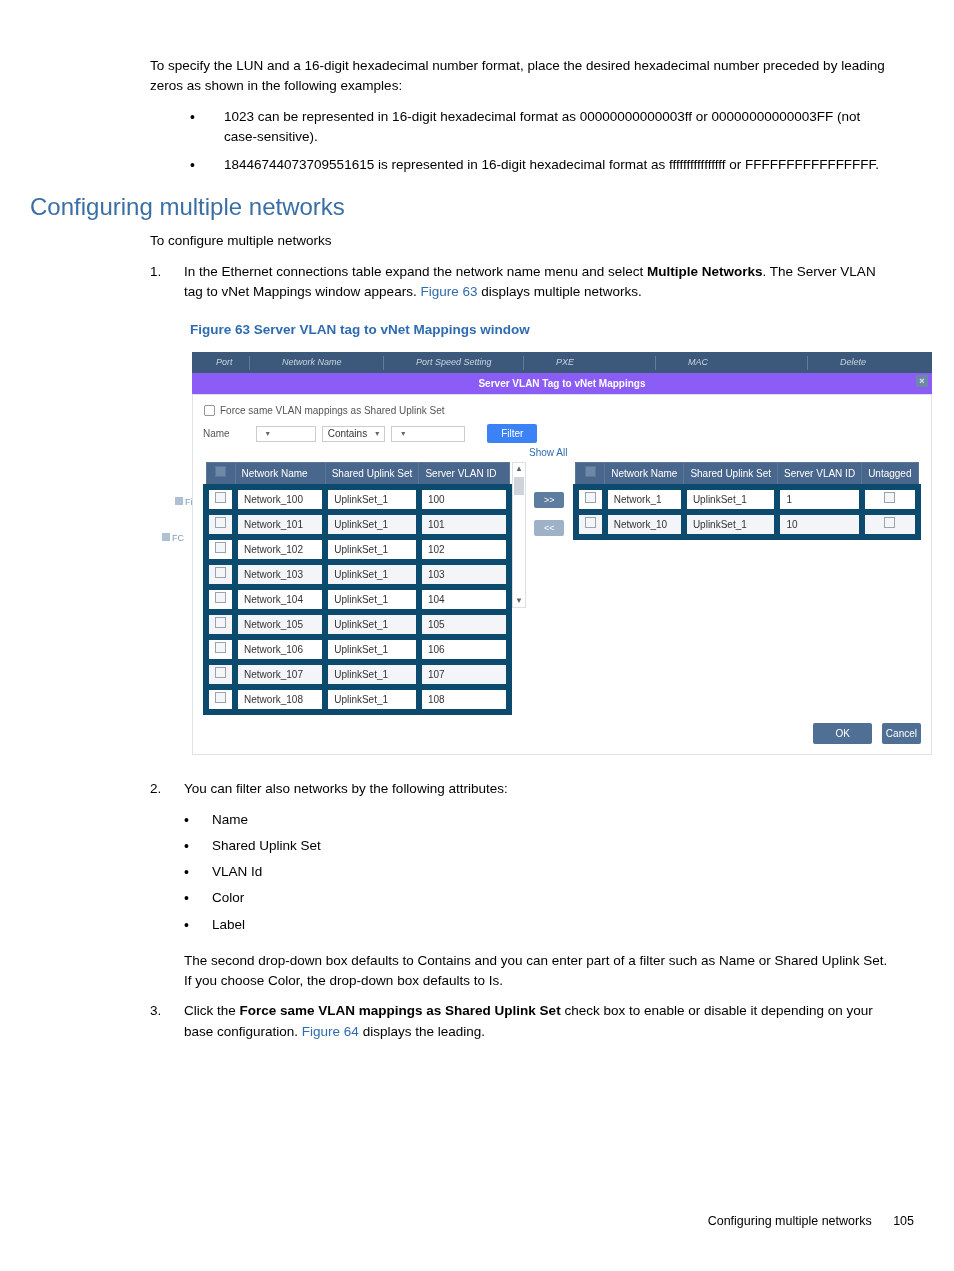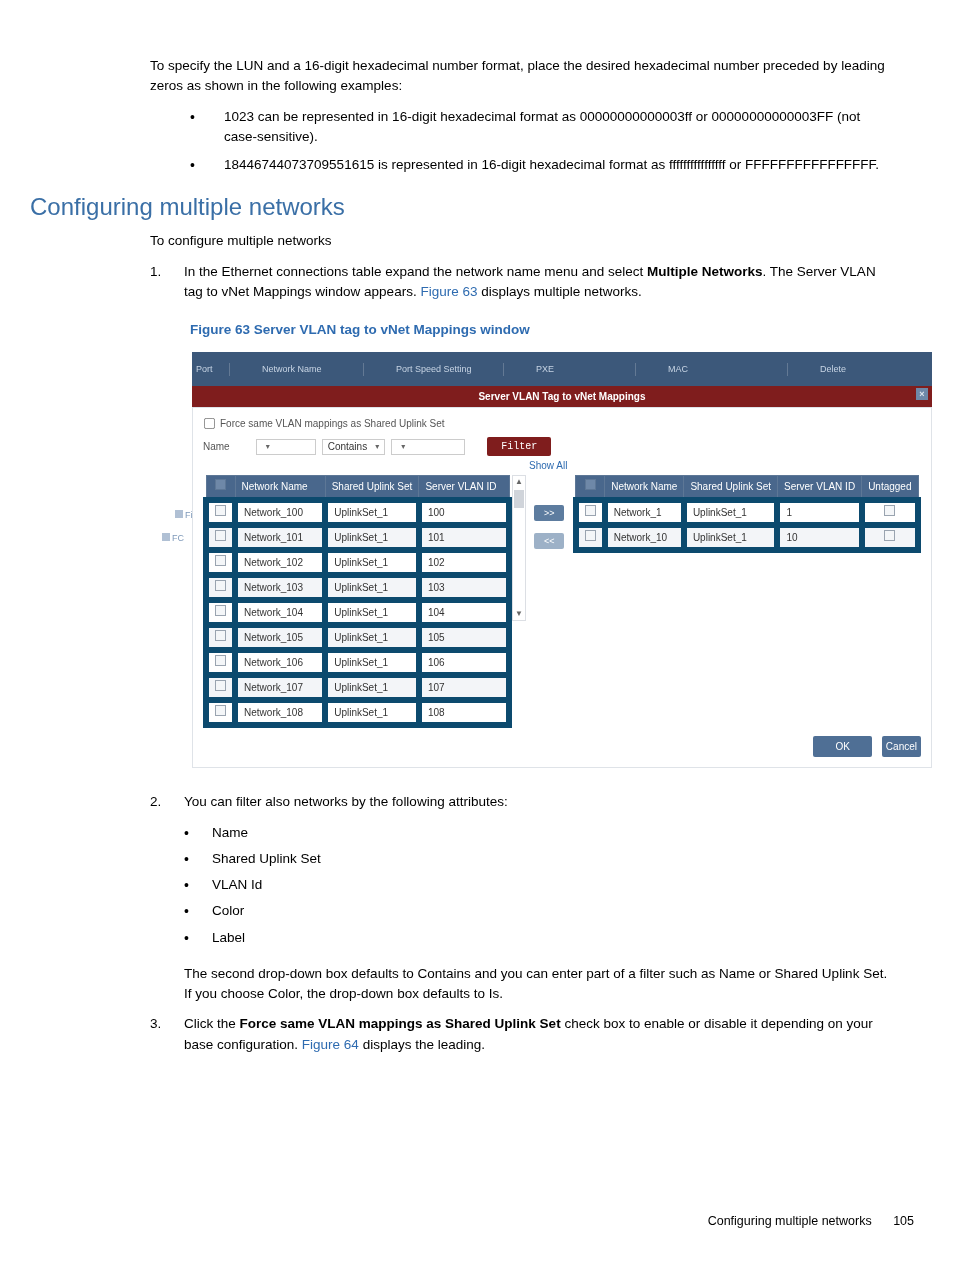--- a/index.html
+++ b/index.html
@@ -50,37 +50,38 @@
     font-size: 10px;
     color: #333;
   }
   .app-title { color: #999; font-size: 10px; margin-bottom: 2px; padding-left: 12px; position: relative; }
   .app-title::before {
     content: ""; position: absolute; left: 0; top: 2px; width: 8px; height: 8px;
     background: #b0b0b0;
   }
   .hdr-row {
     background: #3c587a;
-    height: 34px;
+    height: 21px;
     display: flex;
     align-items: center;
     gap: 32px;
-    padding-left: 4px;
+    padding-left: 24px;
     color: #c7d4e4;
     font-size: 9px;
+    font-style: italic;
   }
   .hdr-row .hcell { white-space: nowrap; }
   .hcell.port { width: 34px; border-right: 1px solid rgba(255,255,255,0.2); }
   .hcell.nn { width: 102px; border-right: 1px solid rgba(255,255,255,0.2); }
   .hcell.pss { width: 108px; border-right: 1px solid rgba(255,255,255,0.2); }
   .hcell.pxe { width: 100px; border-right: 1px solid rgba(255,255,255,0.2); }
   .hcell.mac { width: 120px; border-right: 1px solid rgba(255,255,255,0.2); }
   .hcell.del { width: 50px; }
   .subhdr {
-    background: #7f1d1d;
+    background: #8b5cf6;
     color: #fff;
     font-size: 10px;
     font-weight: 700;
     text-align: center;
     padding: 3px 0;
     position: relative;
   }
   .subhdr .close-x {
     position: absolute; right: 4px; top: 2px; width: 12px; height: 12px;
     background: #6e88a8; color: #e0e7f0; font-size: 9px; line-height: 12px; text-align: center;
@@ -99,24 +100,23 @@
     display: flex; align-items: center; gap: 6px; margin-bottom: 2px;
   }
   .filter-row .lbl { font-size: 10px; color: #555; margin-right: 20px; }
   .sel {
     display: inline-flex; align-items: center; gap: 4px;
     border: 1px solid #ccc; background: #fff; padding: 1px 5px; font-size: 10px;
     height: 16px;
   }
   .sel::after { content: "▾"; font-size: 8px; color: #666; margin-left: 4px; }
   .btn {
-    background: #7f1d1d; color: #fff; font-size: 10px;
+    background: #3b82f6; color: #fff; font-size: 10px;
     padding: 2px 14px; border-radius: 2px;
     display: inline-block;
-    font-family: Liberation Mono, monospace;
   }
   .showall { color: #2e6bb0; font-size: 10px; margin-left: 326px; margin-top: 2px; margin-bottom: 2px; display: block; }
   .tables-wrap {
     display: flex; gap: 0; align-items: flex-start; position: relative;
   }
   .left-side-tab {
     position: absolute; left: -28px; top: 34px;
     font-size: 9px; color: #7e99b9;
   }
   .tbl {

